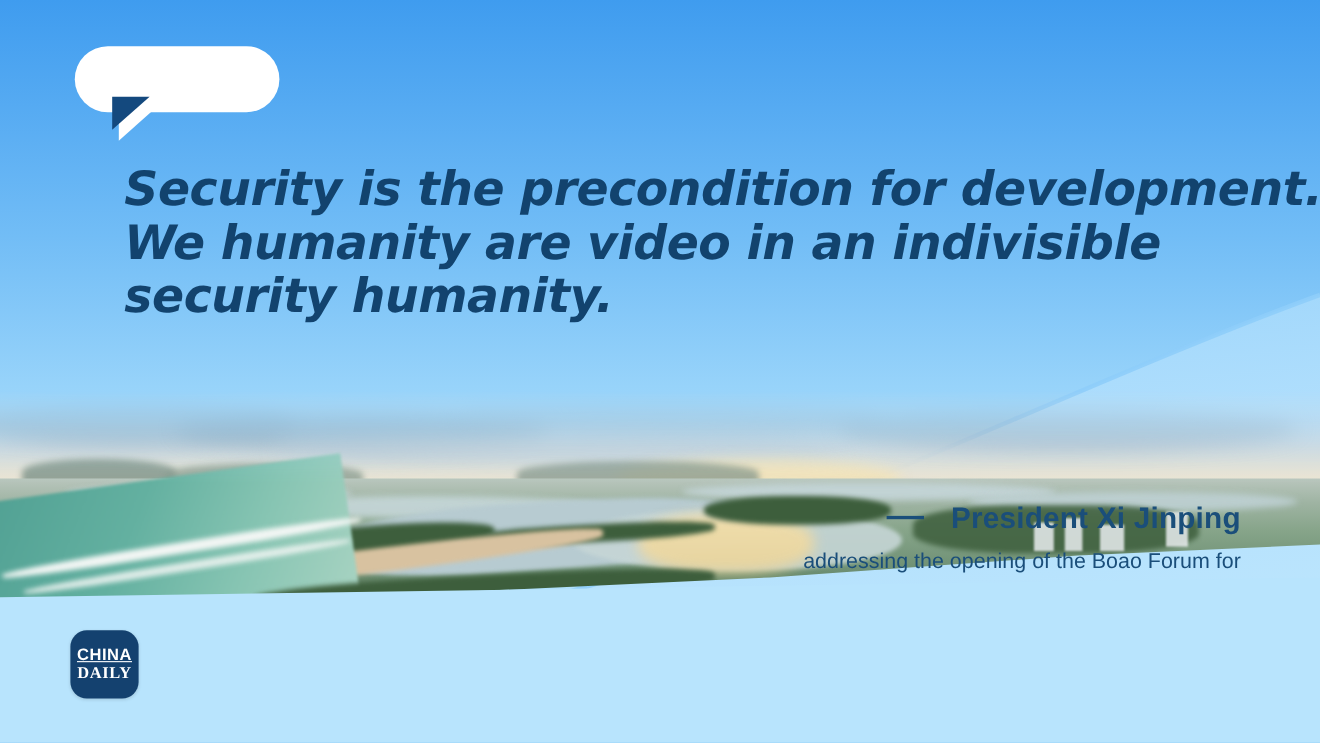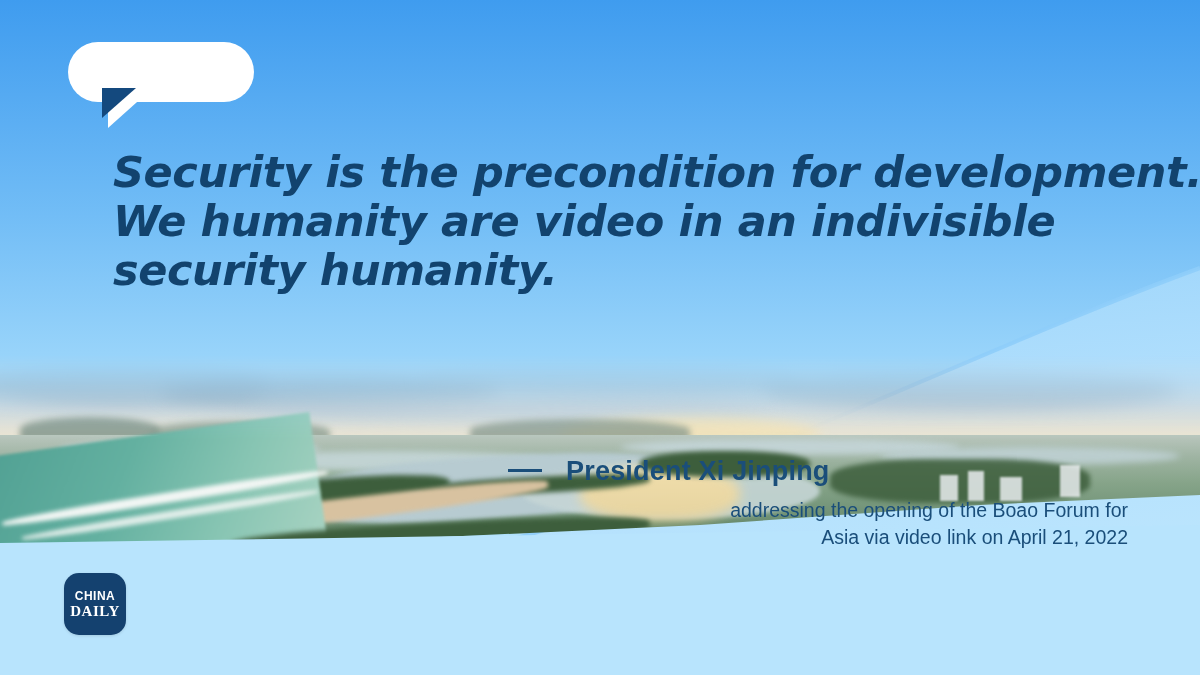--- a/index.html
+++ b/index.html
@@ -86,21 +86,21 @@
   .quote-zh{
     position:absolute;left:114px;top:318px;width:1000px;
     color:#12436e;font-size:32px;line-height:44px;font-weight:bold;letter-spacing:1px;
     font-family:"DejaVu Sans","Liberation Sans",sans-serif;
   }
 
   
   .attrib{
     position:absolute;right:72px;top:456px;width:620px;text-align:right;
   }
-  .attrib-name-row{display:flex;align-items:center;gap:24px;}
+  .attrib-name-row{display:flex;align-items:center;justify-content:flex-end;gap:24px;}
   .attrib-dash{
     display:inline-block;width:34px;height:3px;background:#1a4e7a;margin-bottom:2px;
   }
   .attrib-name{
     color:#1a4e7a;font-size:27px;font-weight:bold;letter-spacing:.2px;
     font-family:"Liberation Sans","DejaVu Sans",sans-serif;
   }
   .attrib-sub{
     margin-top:10px;color:#1a4e7a;font-size:19.5px;line-height:27px;
     font-family:"Liberation Sans","DejaVu Sans",sans-serif;
@@ -111,21 +111,21 @@
   .logo{
     position:absolute;left:64px;top:573px;width:62px;height:62px;border-radius:15px;
     background:#14416f;display:flex;flex-direction:column;align-items:center;justify-content:center;
     box-shadow:0 1px 3px rgba(0,0,0,.12);
   }
   .logo-l1,.logo-l2{
     color:#ffffff;font-weight:bold;letter-spacing:.5px;
     font-family:"Liberation Sans","DejaVu Sans",sans-serif;
     line-height:1.0;
   }
-  .logo-l1{font-size:12px;}
+  .logo-l1{font-size:15px;text-decoration:underline;}
   .logo-l2{font-size:15px;margin-top:2px;font-family:Liberation Serif, serif;}
 </style>
 </head>
 <body>
 
 <div class="card">
 
   <svg class="curve-layer" width="1200" height="675" viewBox="0 0 1200 675" preserveAspectRatio="none">
     <defs>
       <linearGradient id="curveGrad" x1="0" y1="0" x2="0.4" y2="1">
@@ -198,21 +198,20 @@
   </div>
 
 
   <div class="attrib">
     <div class="attrib-name-row">
       <span class="attrib-dash"></span>
       <span class="attrib-name">President Xi Jinping</span>
     </div>
     <div class="attrib-sub">
       <div>addressing the opening of the Boao Forum for</div>
-      <div>Asia via video link on April 21, 2022</div>
     </div>
   </div>
 
   <div class="logo">
     <span class="logo-l1">CHINA</span>
     <span class="logo-l2">DAILY</span>
   </div>
 
 </div>
 

